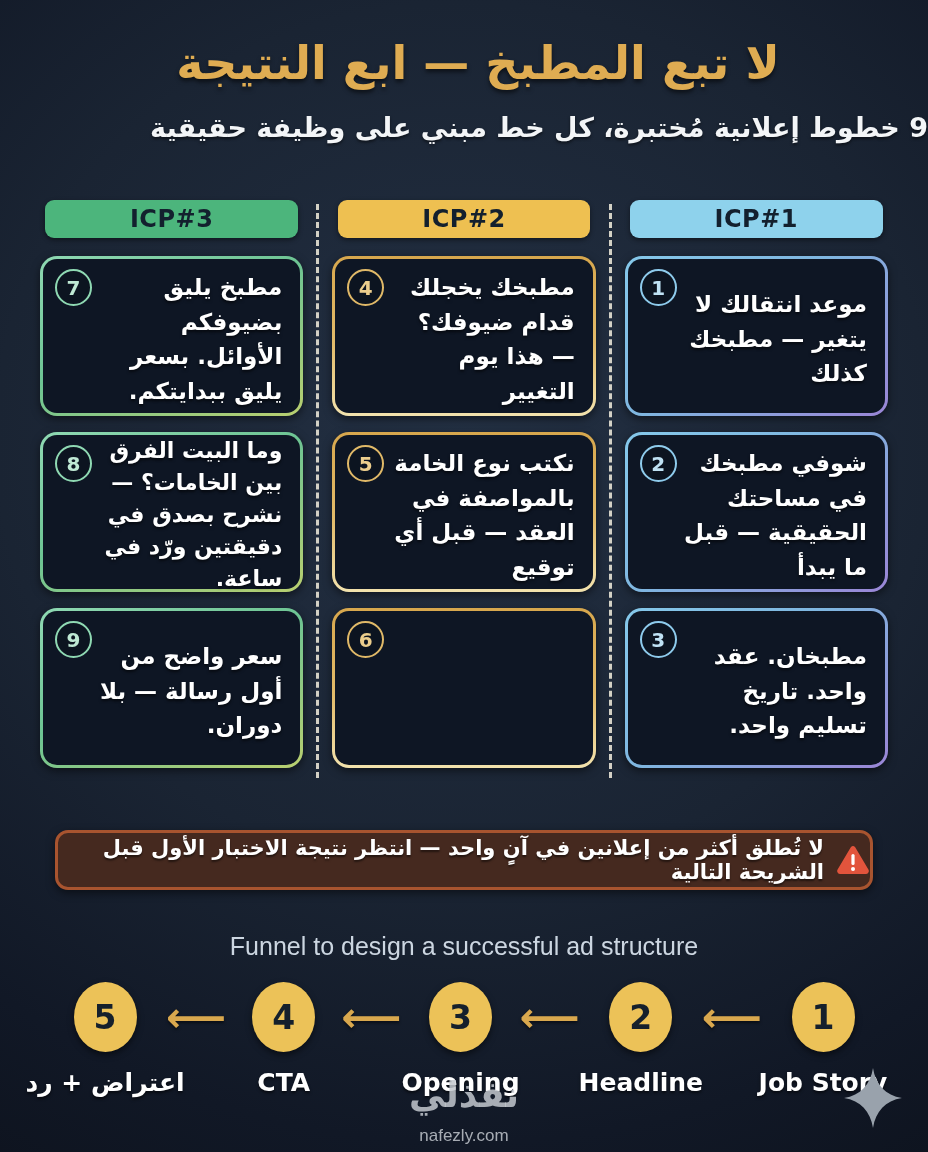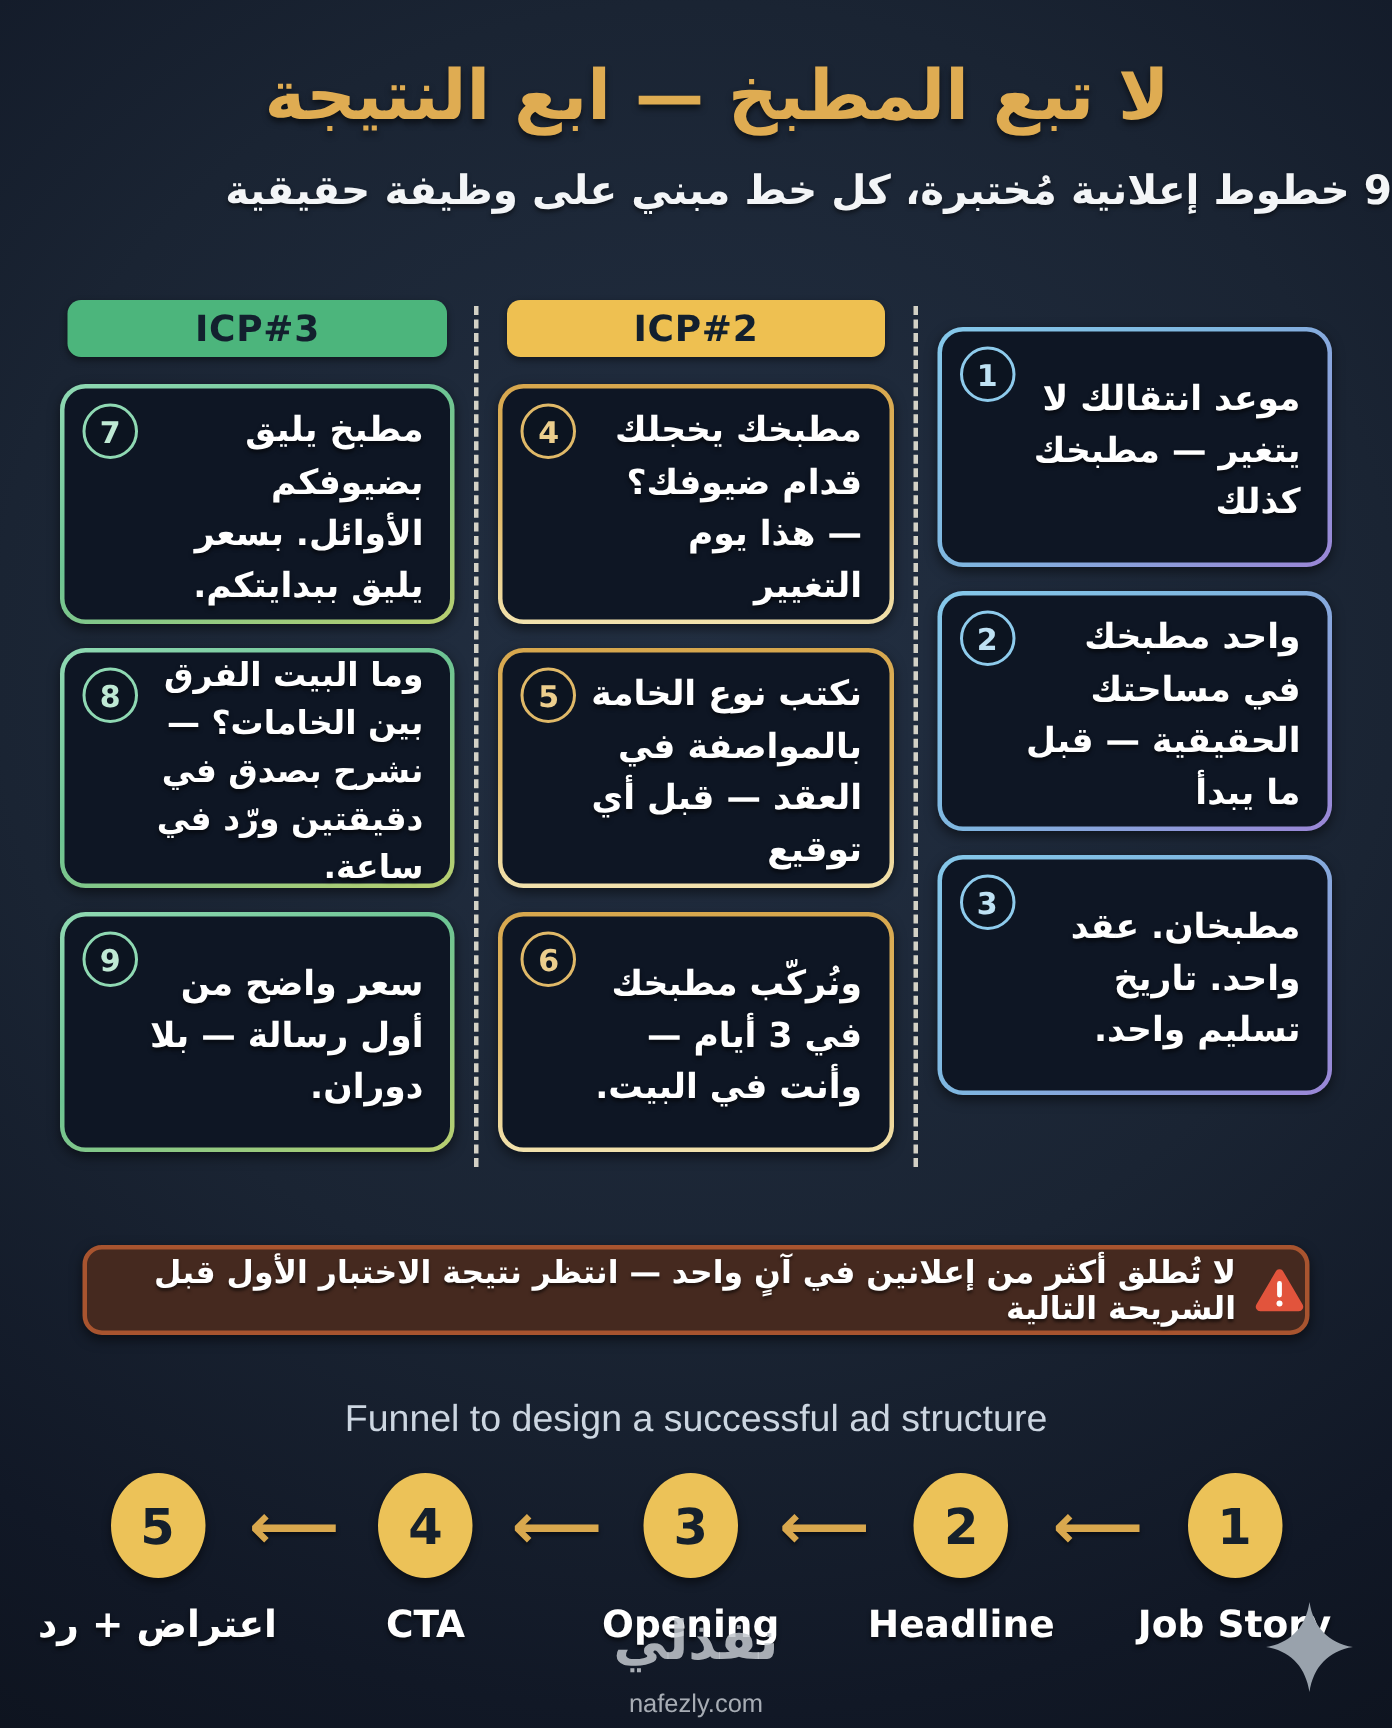--- a/index.html
+++ b/index.html
@@ -156,40 +156,40 @@
         </div>
         <div class="card-border b-gold">
           <div class="card-inner">
             <span class="num num-gold">5</span>
             <div class="card-text">نكتب نوع الخامة بالمواصفة في العقد — قبل أي توقيع</div>
           </div>
         </div>
         <div class="card-border b-gold">
           <div class="card-inner">
             <span class="num num-gold">6</span>
-            <div class="card-text">ونُركّب مطبخك في 3 أيام — وأنت في البيت.</div>
           </div>
         </div>
       </div>
     </div>
 
     <div class="divider"></div>
 
     <div class="col">
+      <div class="pill pill-blue">ICP#1</div>
       <div class="cards">
         <div class="card-border b-blue">
           <div class="card-inner">
             <span class="num num-blue">1</span>
             <div class="card-text">موعد انتقالك لا يتغير — مطبخك كذلك</div>
           </div>
         </div>
         <div class="card-border b-blue">
           <div class="card-inner">
             <span class="num num-blue">2</span>
-            <div class="card-text">واحد مطبخك في مساحتك الحقيقية — قبل ما يبدأ</div>
+            <div class="card-text">شوفي مطبخك في مساحتك الحقيقية — قبل ما يبدأ</div>
           </div>
         </div>
         <div class="card-border b-blue">
           <div class="card-inner">
             <span class="num num-blue">3</span>
             <div class="card-text">مطبخان. عقد واحد. تاريخ تسليم واحد.</div>
           </div>
         </div>
       </div>
     </div>

